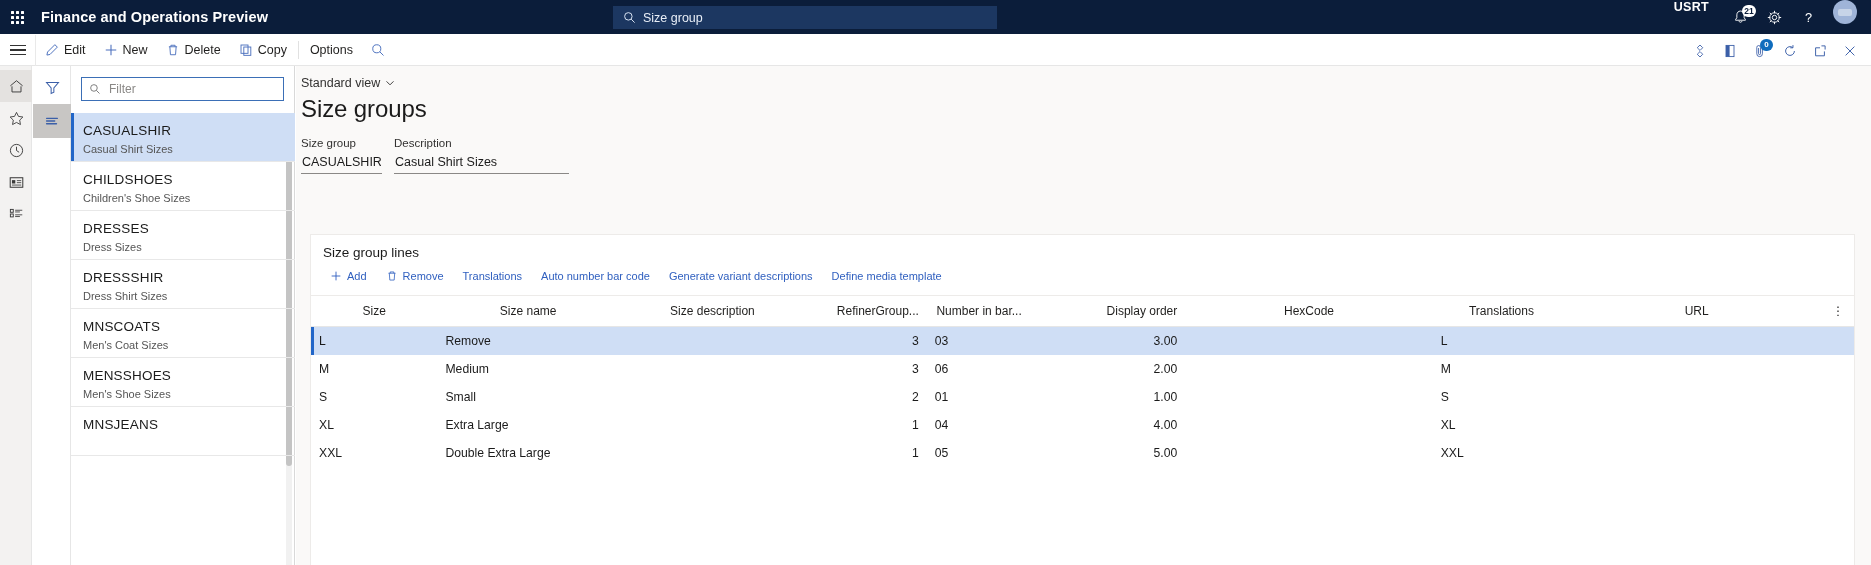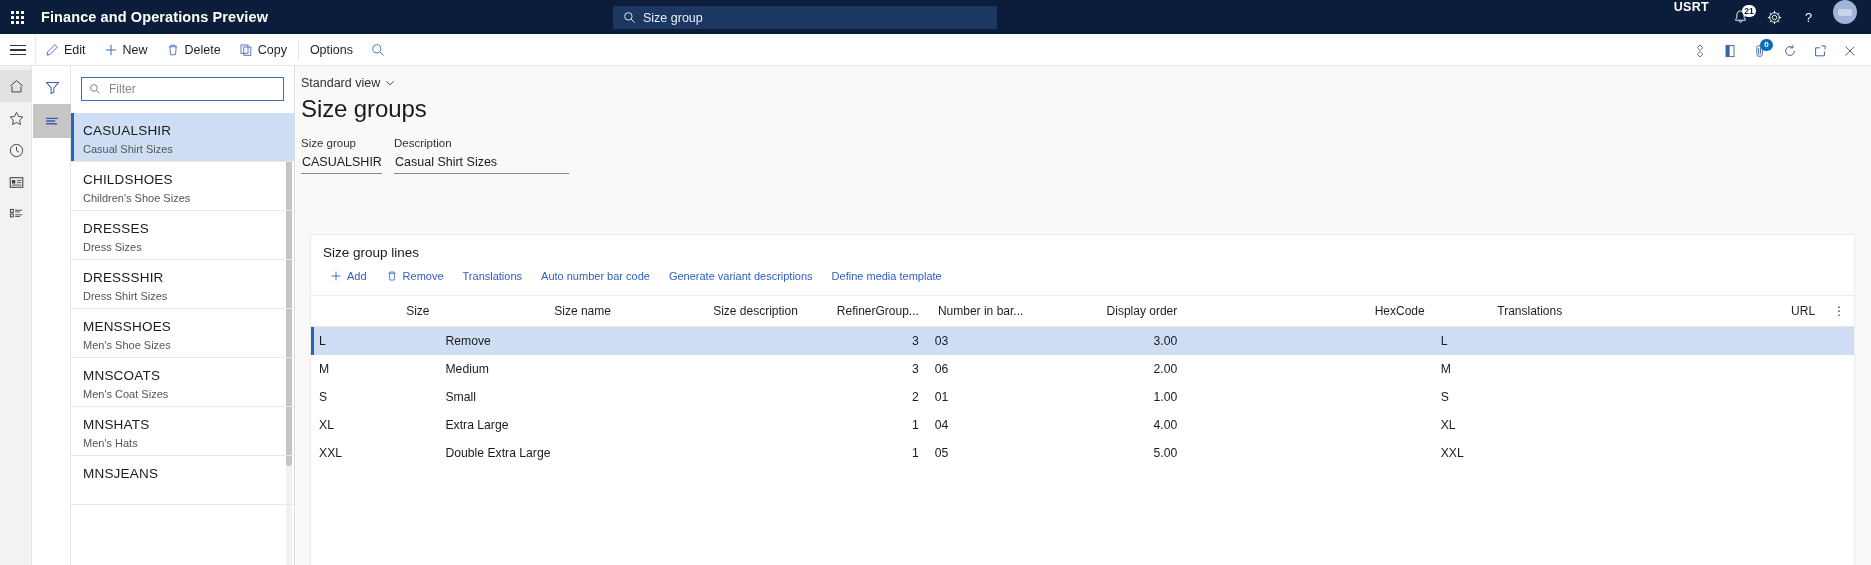--- a/index.html
+++ b/index.html
@@ -314,21 +314,21 @@
 
   table.grid {
     width: 100%;
     border-collapse: collapse;
     table-layout: fixed;
   }
   table.grid th {
     font-size: 12px;
     color: #201f1e;
     font-weight: normal;
-    text-align: right;
+    text-align: center;
     padding: 8px 8px 8px 8px;
     border-bottom: 1px solid #e6e6e6;
     white-space: nowrap;
     overflow: hidden;
     background: #ffffff;
   }
   table.grid th.num, table.grid td.num { text-align: right; }
   table.grid td {
     font-size: 12.2px;
     color: #1b1b1b;
@@ -589,30 +589,26 @@
     </div>
     <div class="litem">
       <div class="litem-title">DRESSES</div>
       <div class="litem-sub">Dress Sizes</div>
     </div>
     <div class="litem">
       <div class="litem-title">DRESSSHIR</div>
       <div class="litem-sub">Dress Shirt Sizes</div>
     </div>
     <div class="litem">
+      <div class="litem-title">MNSCOATS</div>
+      <div class="litem-sub">Men's Coat Sizes</div>
+    </div>
+    <div class="litem">
       <div class="litem-title">MENSSHOES</div>
       <div class="litem-sub">Men's Shoe Sizes</div>
-    </div>
-    <div class="litem">
-      <div class="litem-title">MNSCOATS</div>
-      <div class="litem-sub">Men's Coat Sizes</div>
-    </div>
-    <div class="litem">
-      <div class="litem-title">MNSHATS</div>
-      <div class="litem-sub">Men's Hats</div>
     </div>
     <div class="litem">
       <div class="litem-title">MNSJEANS</div>
       <div class="litem-sub"></div>
     </div>
   </div>
 </div>
 
 <div class="main">
 

